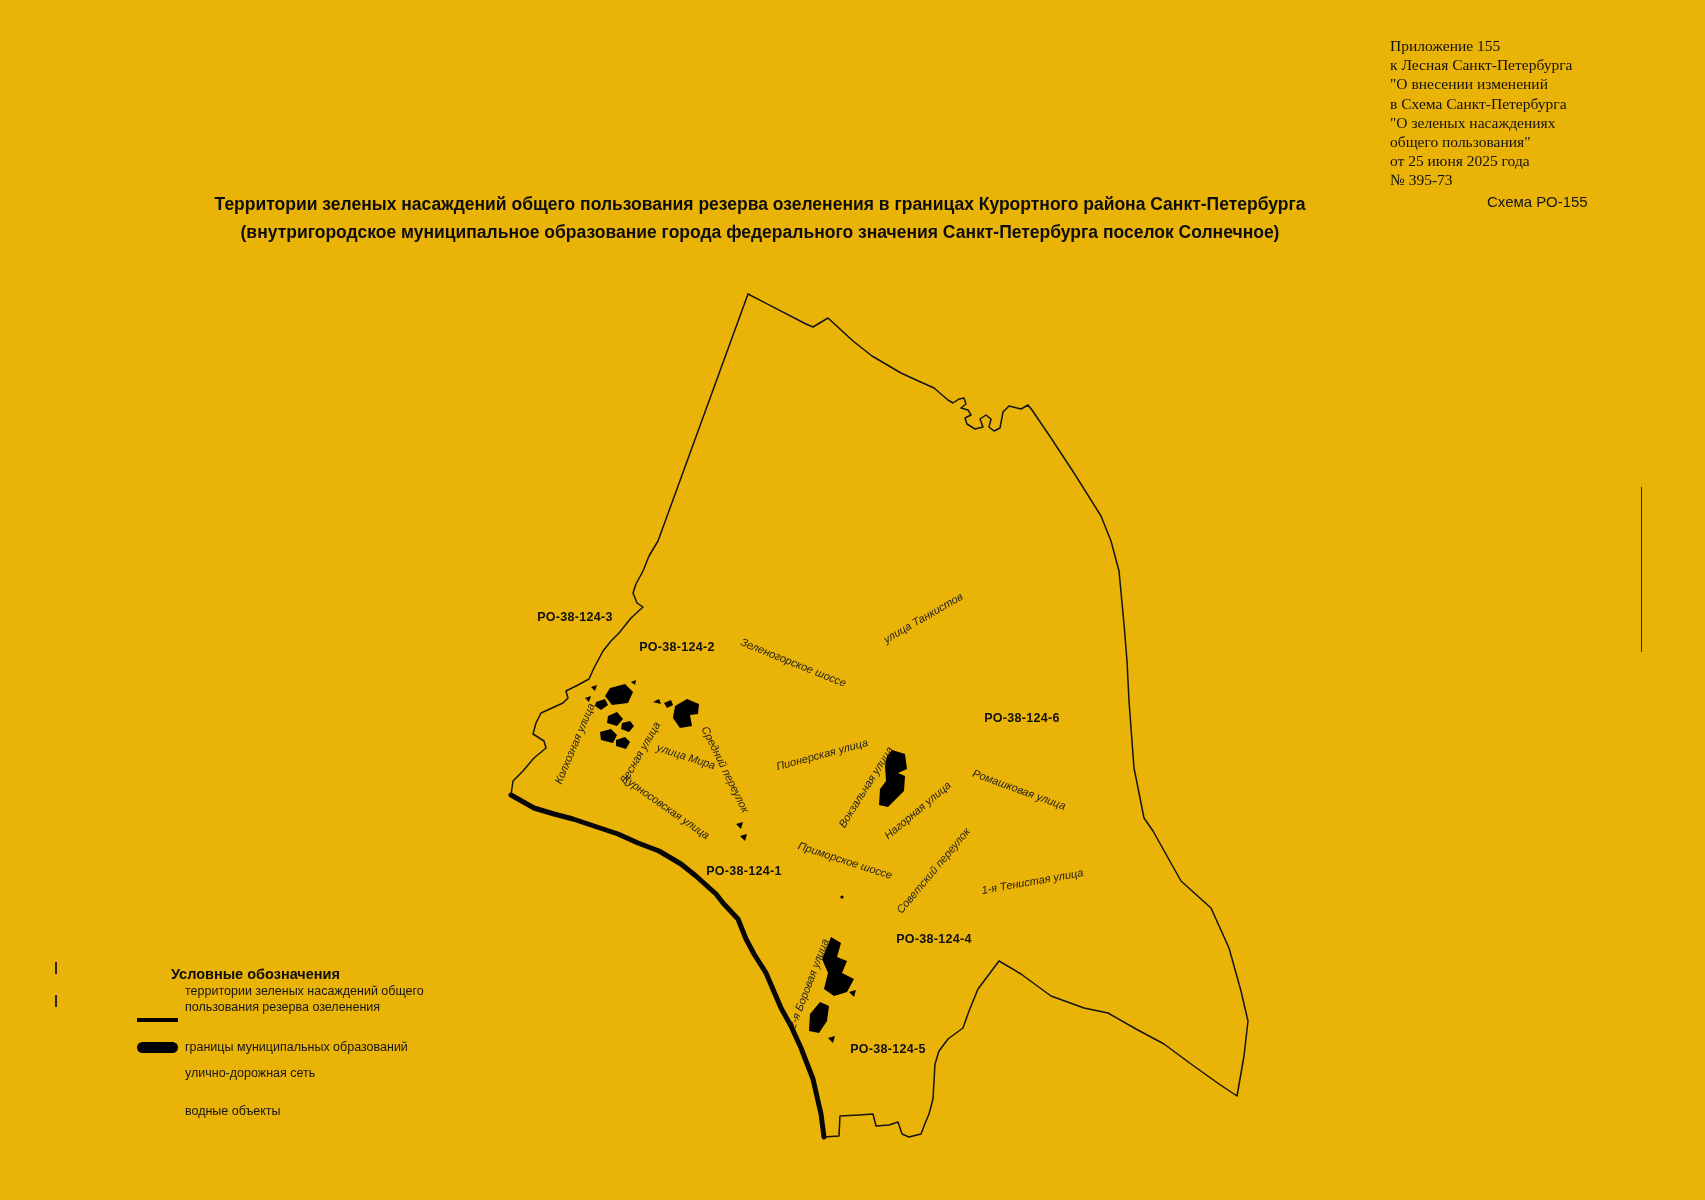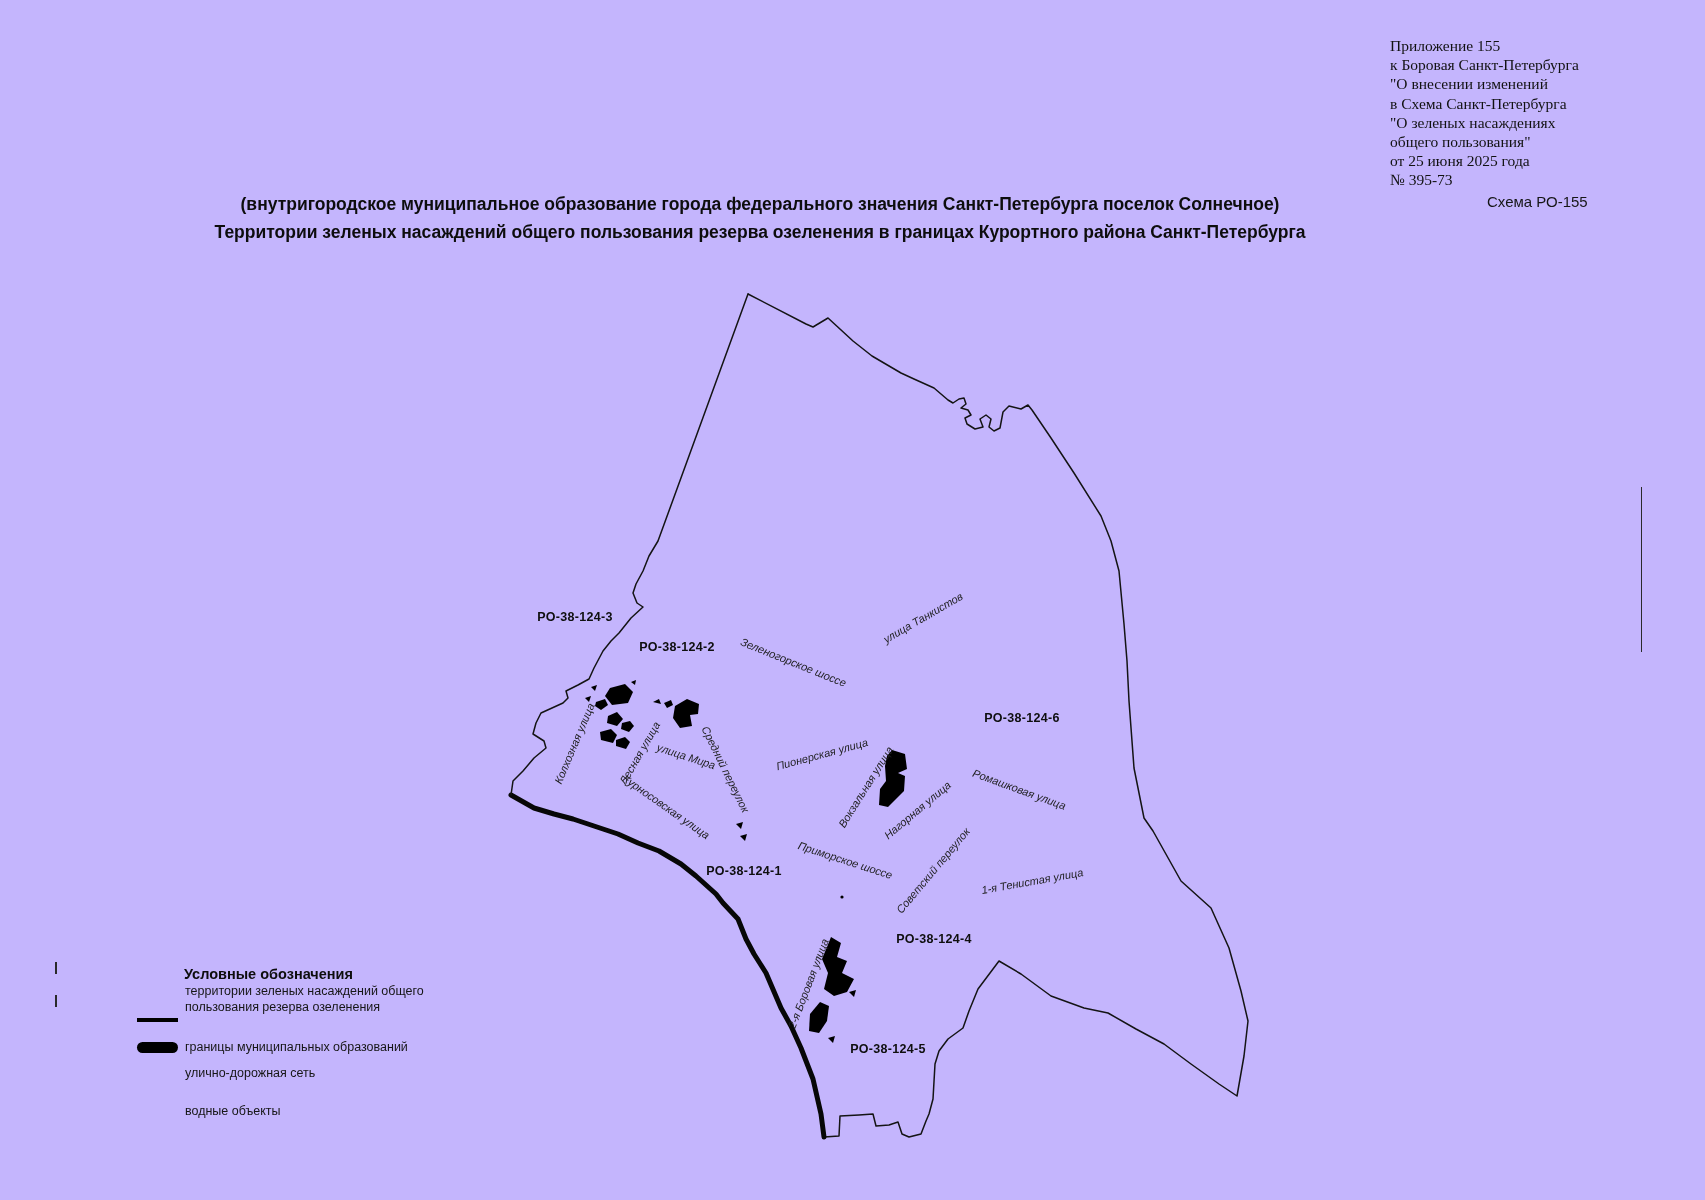--- a/index.html
+++ b/index.html
@@ -1,63 +1,63 @@
 <!DOCTYPE html>
 <html><head>
 <meta charset="utf-8">
 <style>
   html,body{margin:0;padding:0;background:#e8e8e8;}
   .page{
-    position:relative;width:1705px;height:1200px;background:#c4b5fd;
+    position:relative;width:1705px;height:1200px;background:#eab308;
     font-family:"Liberation Sans",sans-serif;color:#111;overflow:hidden;
   }
   .annex{
     position:absolute;left:1390px;top:36px;width:290px;
     font-family:"Liberation Serif",serif;font-size:15.5px;line-height:19.2px;color:#121212;
   }
   .scheme{
     position:absolute;left:1487px;top:193px;font-size:15px;color:#161616;
   }
   .title{
     position:absolute;left:100px;top:190px;width:1320px;text-align:center;
     font-weight:bold;font-size:17.5px;line-height:28px;color:#0d0d0d;
   }
   .map-svg{position:absolute;left:0;top:0;}
   .outline{fill:none;stroke:#141414;stroke-width:1.5;stroke-linejoin:round;stroke-linecap:round;}
   .coast{fill:none;stroke:#070707;stroke-width:5;stroke-linejoin:round;stroke-linecap:round;}
   .green{fill:#000;stroke:none;}
   .street{font-family:"Liberation Sans",sans-serif;font-style:italic;font-size:11px;fill:#1e1e1e;text-anchor:middle;}
   .area{font-family:"Liberation Sans",sans-serif;font-weight:bold;font-size:12.5px;fill:#0f0f0f;text-anchor:middle;letter-spacing:.3px;}
-  .legend-title{position:absolute;left:184px;top:966px;font-weight:bold;font-size:14.5px;color:#0d0d0d;}
+  .legend-title{position:absolute;left:171px;top:966px;font-weight:bold;font-size:14.5px;color:#0d0d0d;}
   .legend-label{position:absolute;left:185px;font-size:12.5px;line-height:15.5px;color:#161616;}
   .lg-line{position:absolute;left:137px;top:1018px;width:41px;height:4px;background:#000;}
   .lg-bar{position:absolute;left:137px;top:1042px;width:41px;height:11px;background:#000;border-radius:6px;}
   .edge-mark{position:absolute;width:2px;background:#2a2a2a;}
 </style>
 </head>
 <body>
 
 <div class="page">
 
   <div class="annex">
     <div>Приложение 155</div>
-    <div>к Боровая Санкт-Петербурга</div>
+    <div>к Лесная Санкт-Петербурга</div>
     <div>"О внесении изменений</div>
     <div>в Схема Санкт-Петербурга</div>
     <div>"О зеленых насаждениях</div>
     <div>общего пользования"</div>
     <div>от 25 июня 2025 года</div>
     <div>№ 395-73</div>
   </div>
 
   <div class="scheme">Схема РО-155</div>
 
   <div class="title">
+    <div>Территории зеленых насаждений общего пользования резерва озеленения в границах Курортного района Санкт-Петербурга</div>
     <div>(внутригородское муниципальное образование города федерального значения Санкт-Петербурга поселок Солнечное)</div>
-    <div>Территории зеленых насаждений общего пользования резерва озеленения в границах Курортного района Санкт-Петербурга</div>
   </div>
 
   <svg class="map-svg" width="1705" height="1200" viewBox="0 0 1705 1200">
 
     <path class="outline" d="
       M748 294
       L806 324 L813 327 L828 318
       L853 341 L872 356 L901 373 L914 379 L934 388 L948 400
       L953 403 L959 399 L964 398 L966 404 L961 408 L968 410 L971 415 L965 418
       L967 424 L975 429 L983 427 L980 419 L986 415 L991 419 L989 427 L994 431

